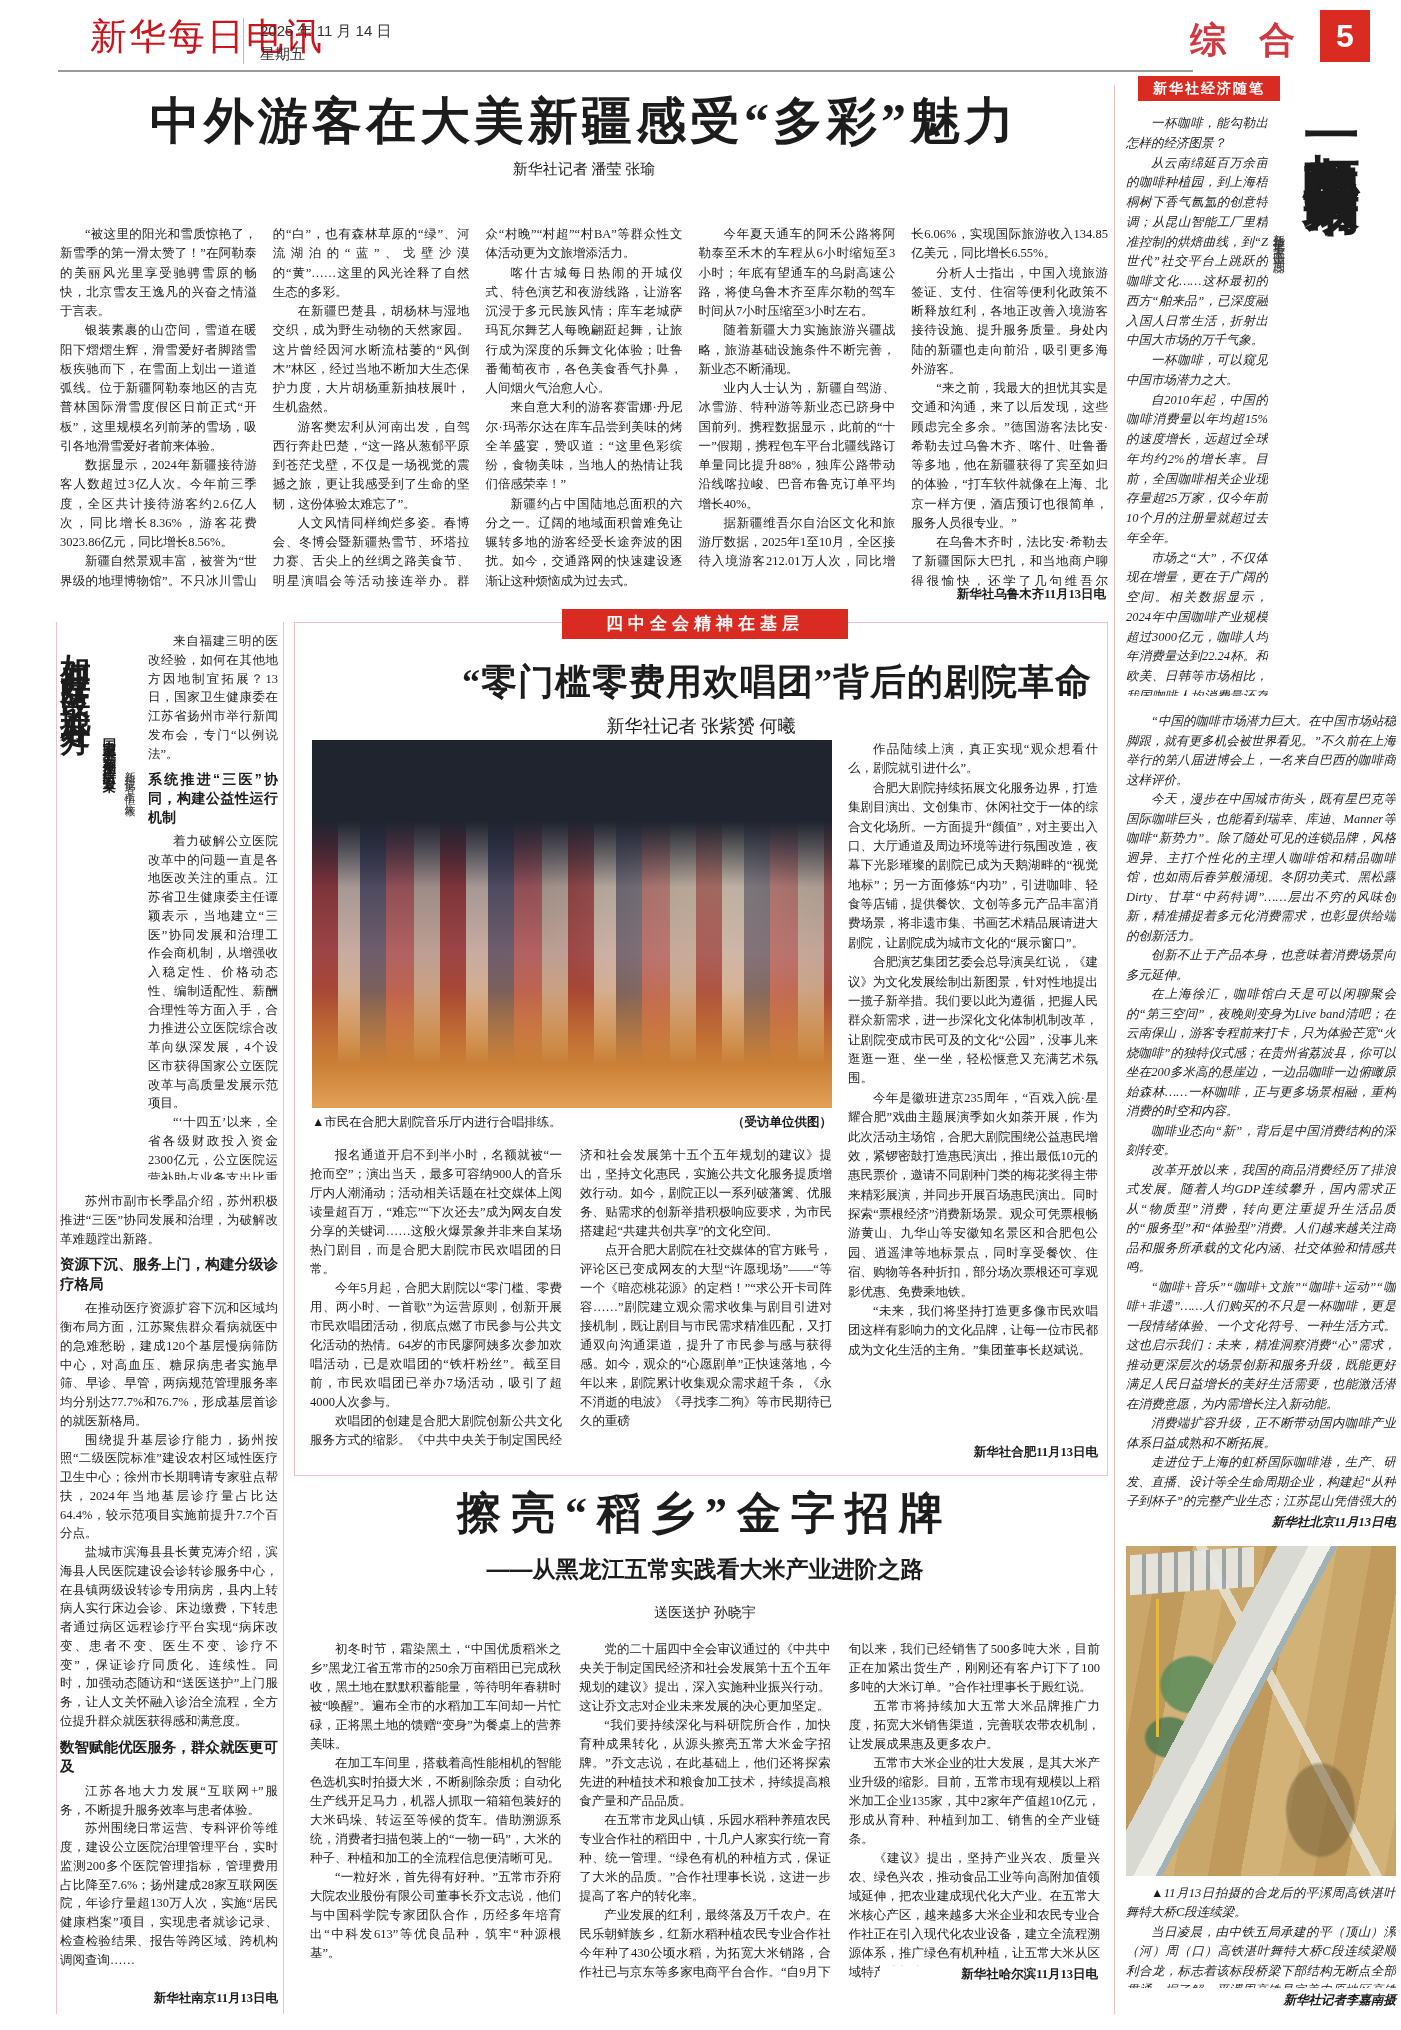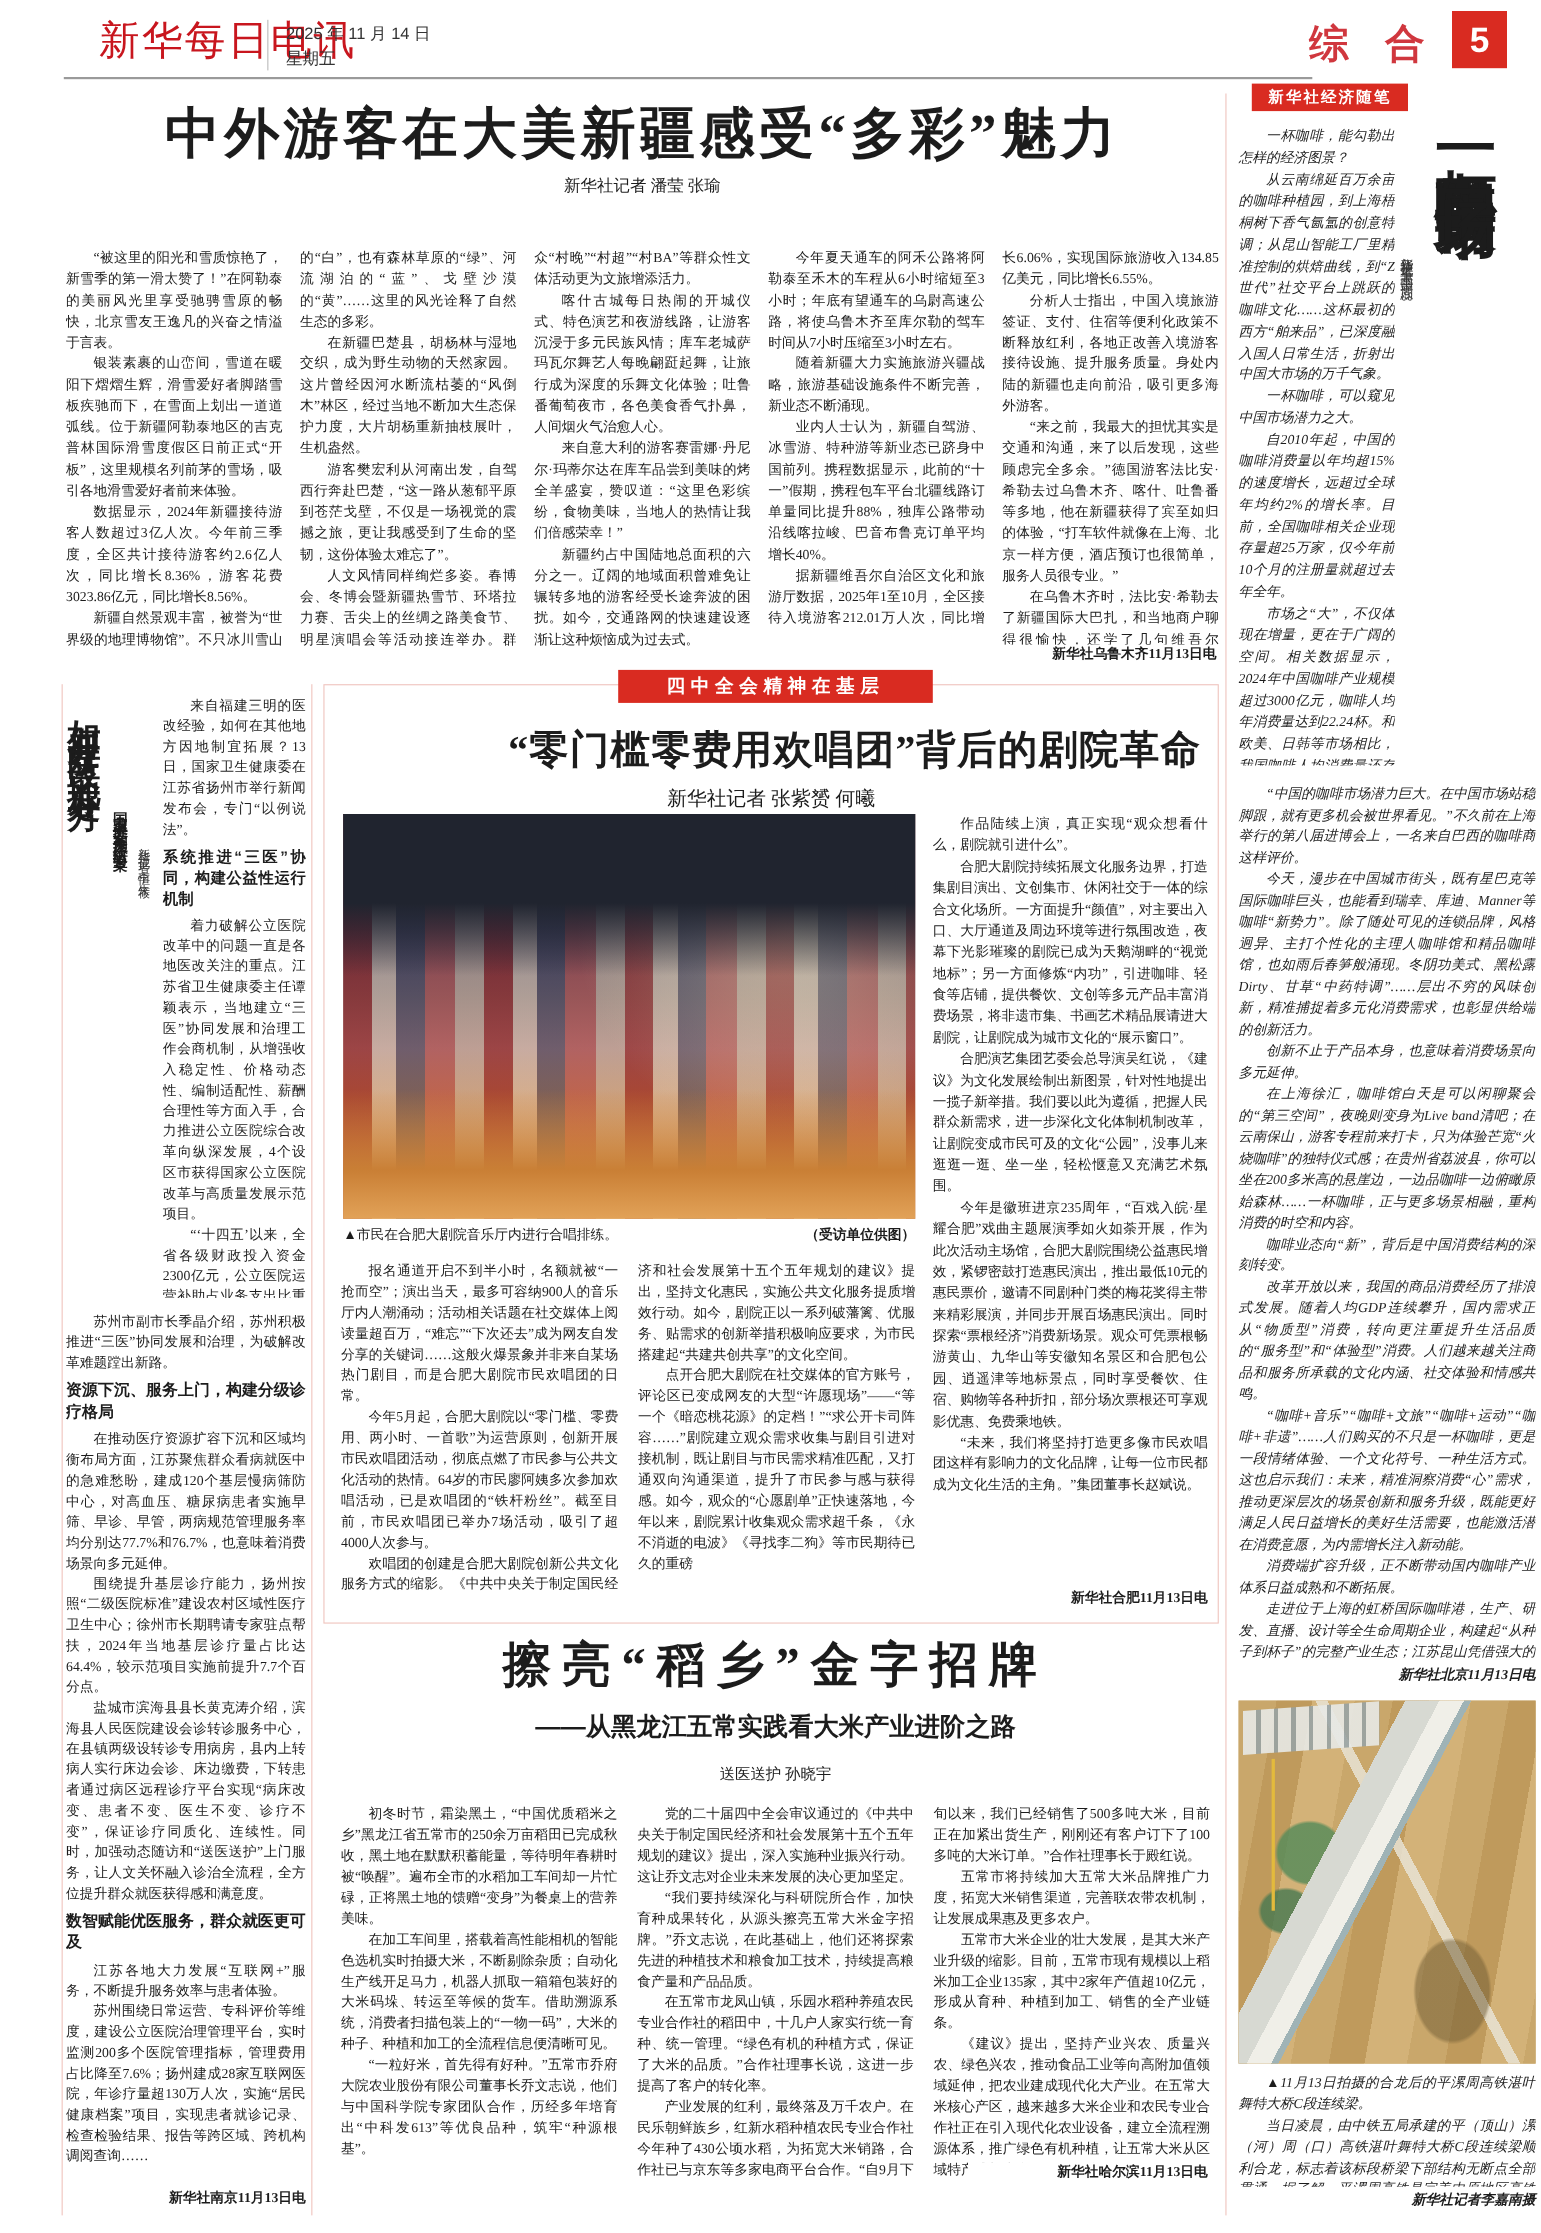--- a/index.html
+++ b/index.html
@@ -139,21 +139,21 @@
   <div class="abs vrl" id="med-byline">新华社记者 李恒 朱筱</div>
   <div class="abs flow" id="med-flow-a">
       <p class="fi-p">来自福建三明的医改经验，如何在其他地方因地制宜拓展？13日，国家卫生健康委在江苏省扬州市举行新闻发布会，专门“以例说法”。</p>
       <p class="fi-h">系统推进“三医”协同，构建公益性运行机制</p>
       <p class="fi-p">着力破解公立医院改革中的问题一直是各地医改关注的重点。江苏省卫生健康委主任谭颖表示，当地建立“三医”协同发展和治理工作会商机制，从增强收入稳定性、价格动态性、编制适配性、薪酬合理性等方面入手，合力推进公立医院综合改革向纵深发展，4个设区市获得国家公立医院改革与高质量发展示范项目。</p>
       <p class="fi-p">“‘十四五’以来，全省各级财政投入资金2300亿元，公立医院运营补助占业务支出比重9.6%。”谭颖介绍，同时，持续完善医疗服务价格动态调整机制。</p>
     </div>
   <div class="abs flow" id="med-flow-b">
       <p class="fi-p">苏州市副市长季晶介绍，苏州积极推进“三医”协同发展和治理，为破解改革难题蹚出新路。</p>
       <p class="fi-h">资源下沉、服务上门，构建分级诊疗格局</p>
-      <p class="fi-p">在推动医疗资源扩容下沉和区域均衡布局方面，江苏聚焦群众看病就医中的急难愁盼，建成120个基层慢病筛防中心，对高血压、糖尿病患者实施早筛、早诊、早管，两病规范管理服务率均分别达77.7%和76.7%，也意味着消费场景向多元延伸。</p>
+      <p class="fi-p">在推动医疗资源扩容下沉和区域均衡布局方面，江苏聚焦群众看病就医中的急难愁盼，建成120个基层慢病筛防中心，对高血压、糖尿病患者实施早筛、早诊、早管，两病规范管理服务率均分别达77.7%和76.7%，形成基层首诊的就医新格局。</p>
       <p class="fi-p">围绕提升基层诊疗能力，扬州按照“二级医院标准”建设农村区域性医疗卫生中心；徐州市长期聘请专家驻点帮扶，2024年当地基层诊疗量占比达64.4%，较示范项目实施前提升7.7个百分点。</p>
       <p class="fi-p">盐城市滨海县县长黄克涛介绍，滨海县人民医院建设会诊转诊服务中心，在县镇两级设转诊专用病房，县内上转病人实行床边会诊、床边缴费，下转患者通过病区远程诊疗平台实现“病床改变、患者不变、医生不变、诊疗不变”，保证诊疗同质化、连续性。同时，加强动态随访和“送医送护”上门服务，让人文关怀融入诊治全流程，全方位提升群众就医获得感和满意度。</p>
       <p class="fi-h">数智赋能优医服务，群众就医更可及</p>
       <p class="fi-p">江苏各地大力发展“互联网+”服务，不断提升服务效率与患者体验。</p>
       <p class="fi-p">苏州围绕日常运营、专科评价等维度，建设公立医院治理管理平台，实时监测200多个医院管理指标，管理费用占比降至7.6%；扬州建成28家互联网医院，年诊疗量超130万人次，实施“居民健康档案”项目，实现患者就诊记录、检查检验结果、报告等跨区域、跨机构调阅查询……</p>
     </div>
   <div class="abs dateline" id="med-dateline">新华社南京11月13日电</div>
 
   <div class="abs" id="th-box"></div>
   <div class="abs" id="th-badge">四中全会精神在基层</div>

